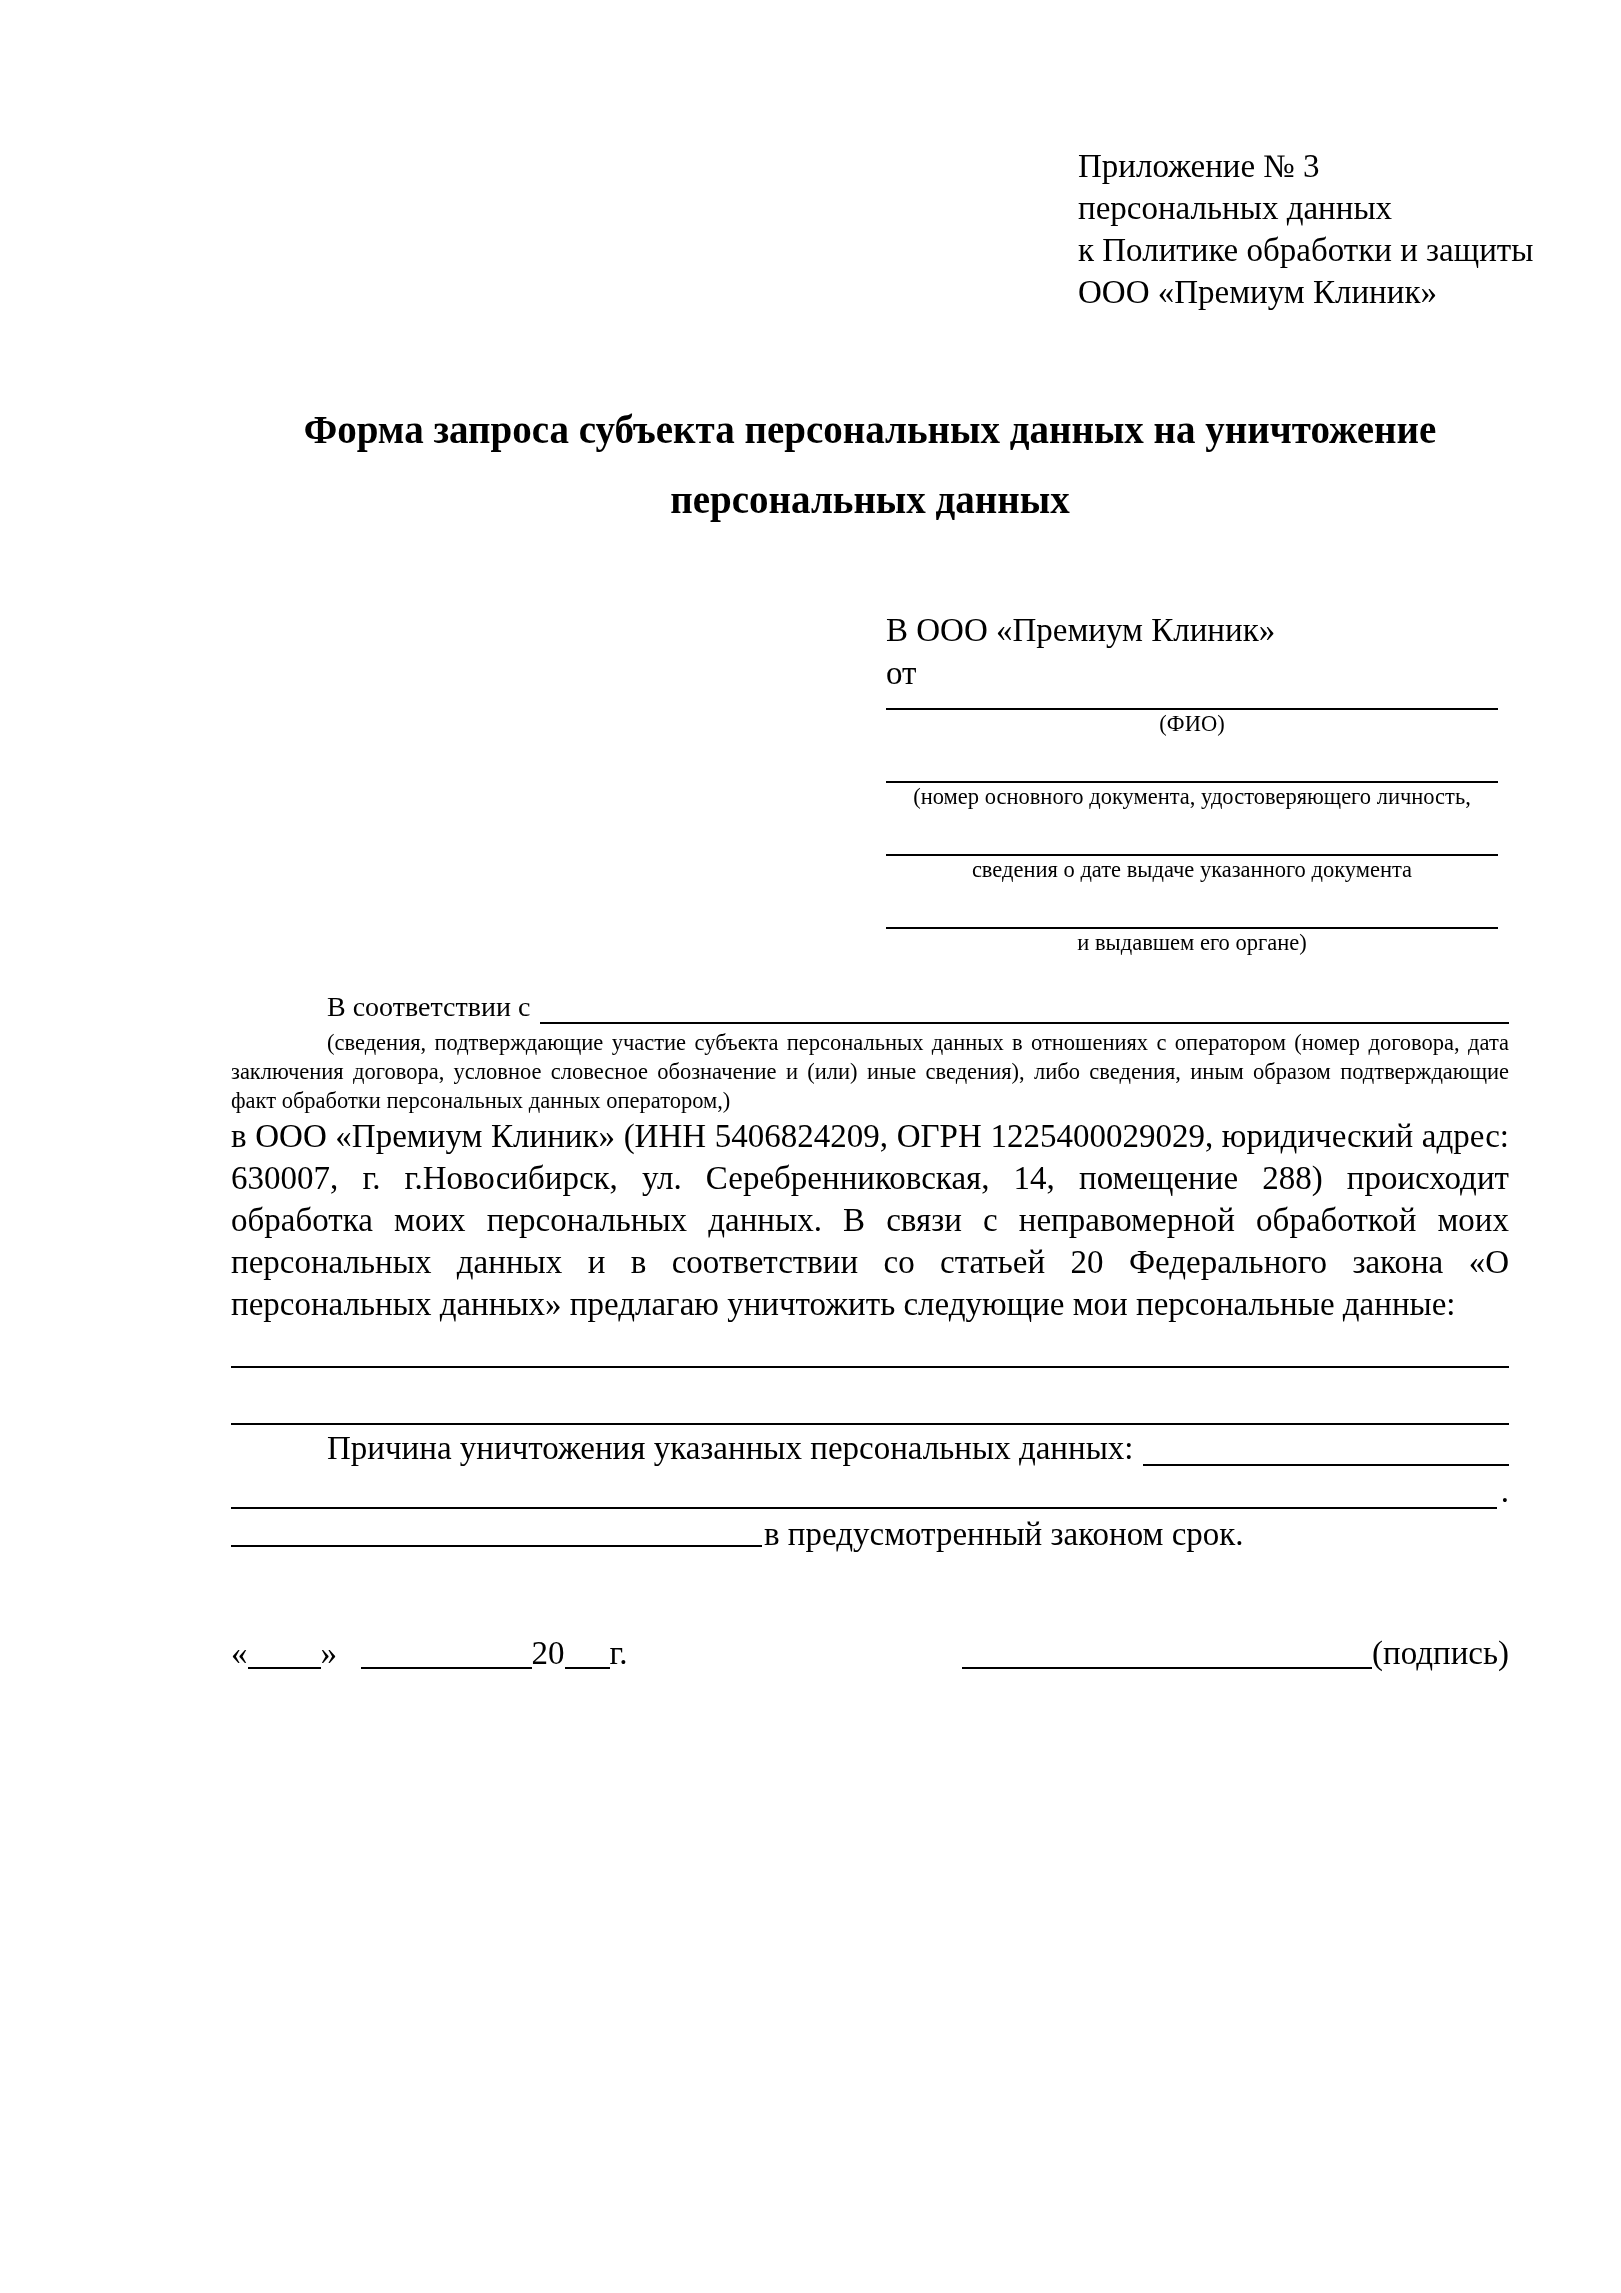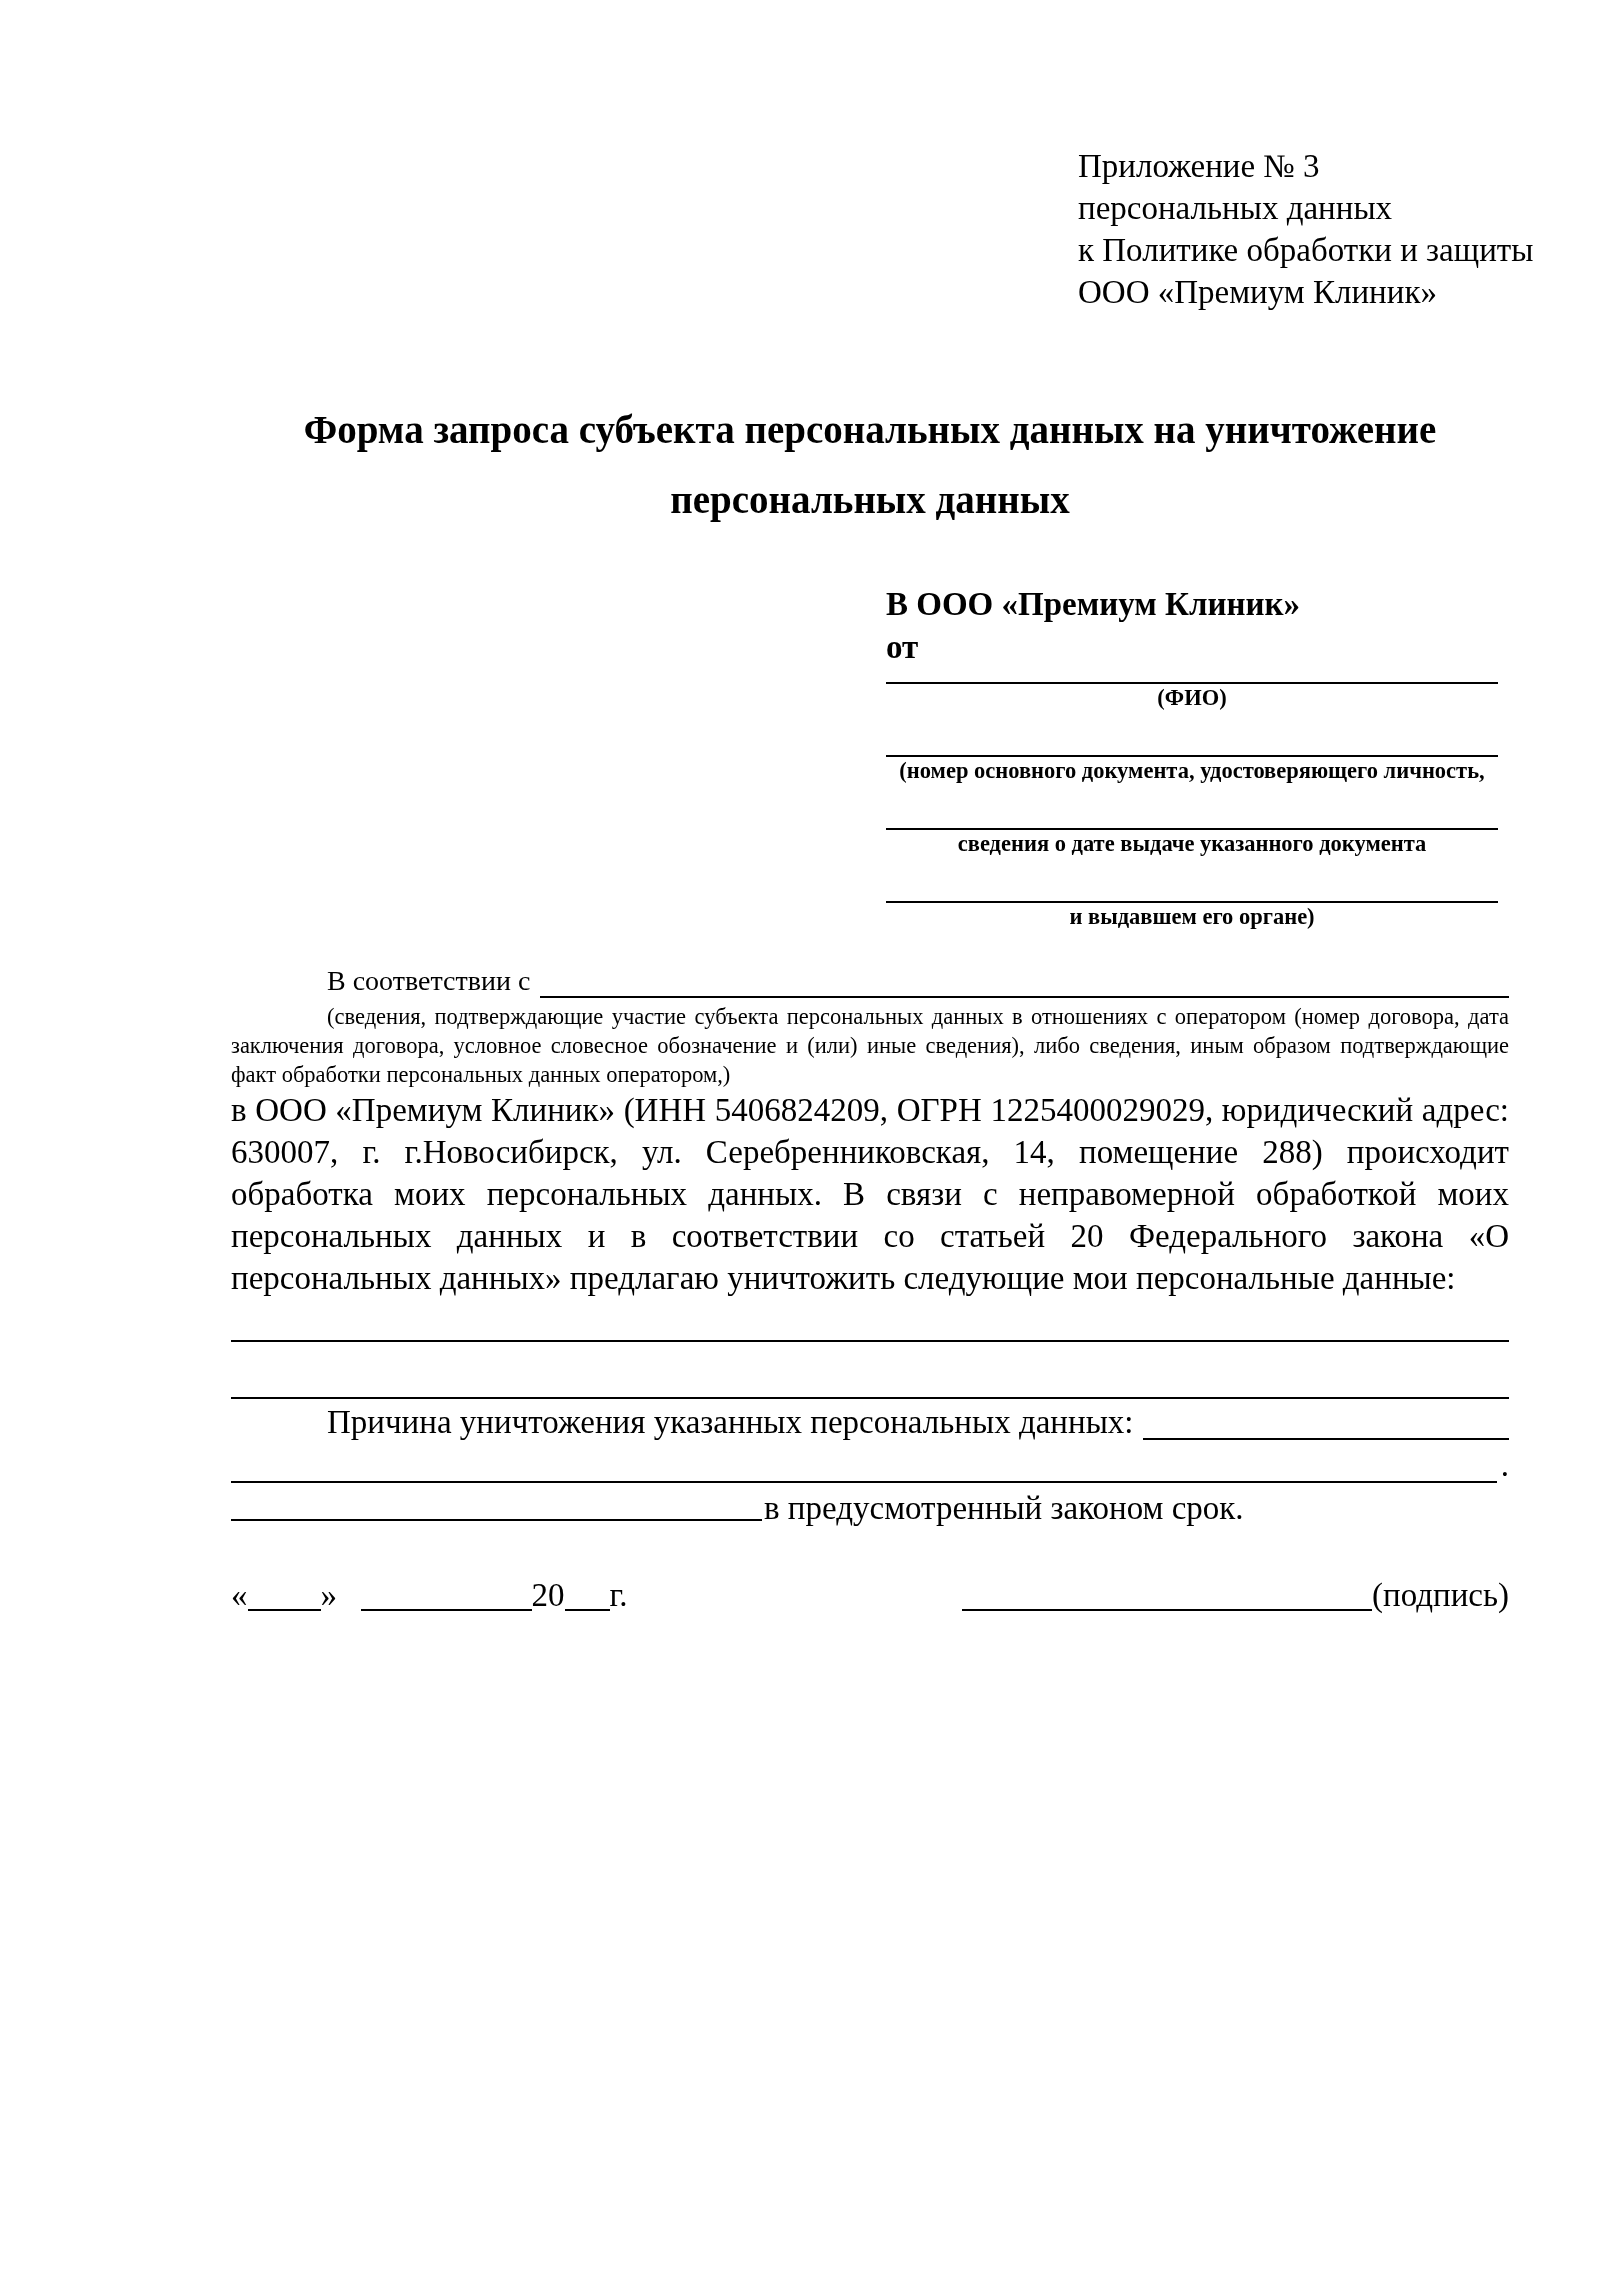--- a/index.html
+++ b/index.html
@@ -23,24 +23,23 @@
   
   .title{
     margin-top:82px;
     font-size:39px;
     font-weight:bold;
     line-height:70px;
     text-align:center;
   }
   
   .addressee{
-    margin-top:48px;
+    margin-top:74px;
     margin-left:655px;
     width:612px;
-    font-weight:bold;
   }
   .addr-line{font-size:33px;line-height:43px;}
   .fline{height:12.7px;border-bottom:2.9px solid #000;}
   .fcap{
     font-size:22.5px;line-height:27.4px;
     text-align:center;
     margin-bottom:31px;
   }
   .fcap:last-child{margin-bottom:0;}
   
@@ -93,21 +92,21 @@
     display:inline-block;
     border-bottom:2.9px solid #000;
     height:27.4px;
     position:relative;
     top:4.9px;
   }
   .term-line{width:531px;flex:none;}
   .term-text{white-space:nowrap;padding-left:2px;}
   
   .datesig{
-    margin-top:44px;
+    margin-top:76px;
     display:flex;
     justify-content:space-between;
     align-items:baseline;
     font-size:33px;line-height:43px;
   }
   .dgroup{white-space:nowrap;}
   .u-day{width:73px;}
   .u-month{width:171px;margin-left:23.5px;}
   .u-year{width:45px;}
   .u-sign{width:410px;}

